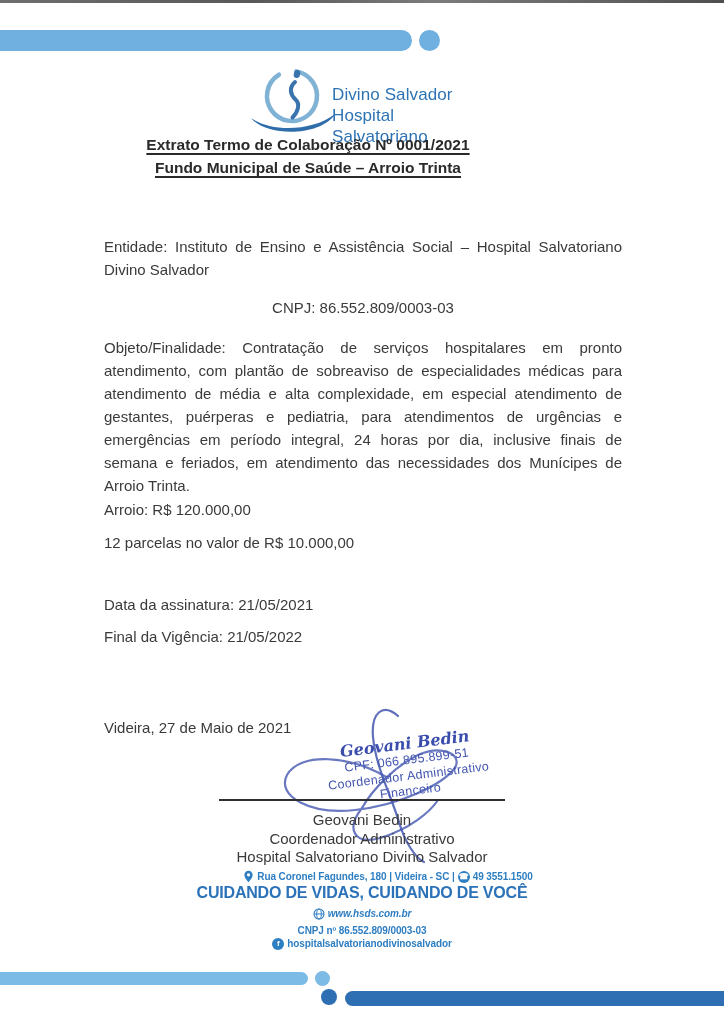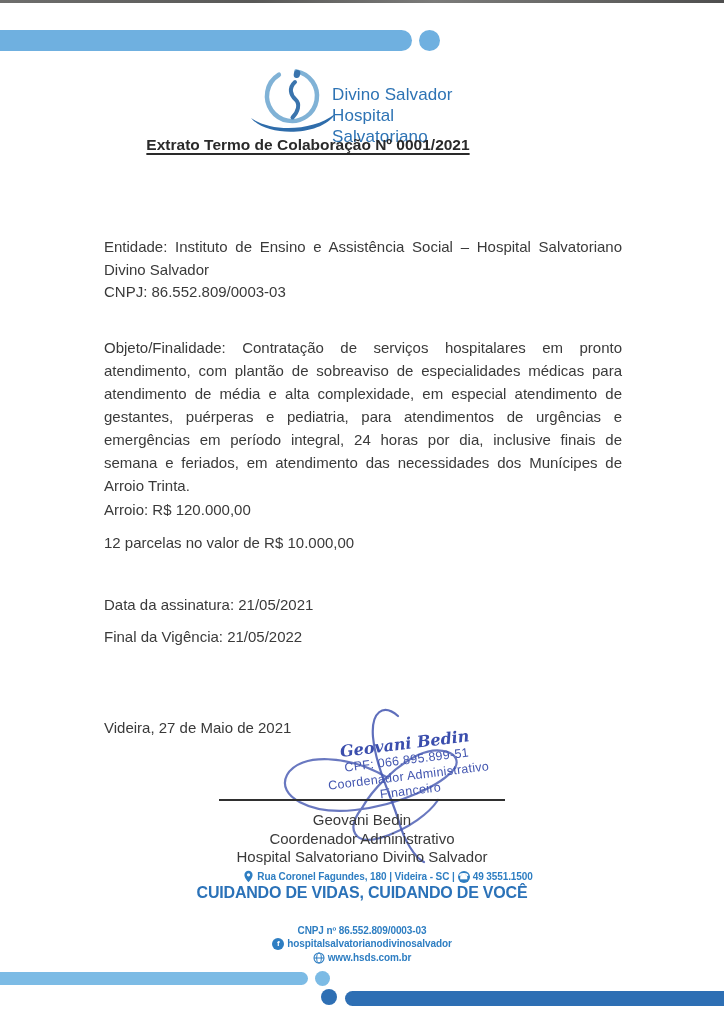--- a/index.html
+++ b/index.html
@@ -24,21 +24,21 @@
     color:#2d73b4; letter-spacing:.1px; }
   
   .doc-title { position:absolute; left:0; top:133px; width:616px; text-align:center;
     font-size:15.5px; line-height:23px; font-weight:bold; color:#2a2a2a; }
   .doc-title span { text-decoration:underline; text-decoration-thickness:1.5px; text-underline-offset:3px; }
   
   .fieldtext { position:absolute; left:104px; width:518px; font-size:15px;
     line-height:23px; color:#3a3a3a; }
   .just { text-align:justify; }
   .f-entidade { top:235px; }
-  .f-cnpj { top:280px; }
+  .f-cnpj { top:296px;text-align:center; }
   .f-objeto { top:336px; }
   .f-valor { top:498px; }
   .f-parcelas { top:531px; }
   .f-data { top:593px; }
   .f-vigencia { top:625px; }
   .f-local { top:716px; }
   
   .stamp { position:absolute; left:300px; top:734px; width:215px; text-align:center;
     transform:rotate(-7deg); color:#4356b0; }
   .stamp-name { font-family:"DejaVu Serif", serif; font-style:italic; font-weight:bold;
@@ -47,21 +47,21 @@
   .sig-scribble { position:absolute; left:270px; top:693px; }
   .sig-line { position:absolute; left:219px; top:799px; width:286px; height:2px; background:#2f2f2f; }
   .typed-sig { position:absolute; left:182px; top:811px; width:360px; text-align:center;
     font-size:15px; line-height:18.5px; color:#3a3a3a; }
   
   .tagline { position:absolute; left:0; top:884px; width:724px; text-align:center;
     font-size:16px; font-weight:bold; letter-spacing:-.2px; color:#2b72b8; }
   .footer-line { position:absolute; left:0; width:724px; display:flex; justify-content:center;
     align-items:center; gap:3px; font-size:10px; font-weight:bold; letter-spacing:-.1px;
     color:#2e7ec2; line-height:13px; }
-  .fl-1 { top:870px;margin-left:26px; } .fl-2 { top:924px; } .fl-3 { top:937px; } .fl-4 { top:951px; }
+  .fl-1 { top:870px;margin-left:26px; } .fl-2 { top:924px; } .fl-3 { top:937px; } .fl-4 { top:907px;font-style:italic; }
   .circle-icon { display:inline-block; width:12px; height:12px; border-radius:50%;
     background:#2e7ec2; color:#fff; font-size:8px; line-height:12px; text-align:center;
     font-weight:bold; }
   .svg-icon { display:inline-block; vertical-align:middle; }
   
   .bottom-light-bar { position:absolute; left:0; top:972px; width:308px; height:13px;
     background:#7cbbe5; border-radius:0 7px 7px 0; }
   .bottom-light-dot { position:absolute; left:315px; top:971px; width:15px; height:15px;
     background:#7cbbe5; border-radius:50%; }
   .bottom-dark-dot { position:absolute; left:321px; top:989px; width:16px; height:16px;
@@ -87,20 +87,21 @@
       <path d="M 1 56 C 20 70 62 70 85 52 C 72 74 17 76 1 56 Z" fill="#2f6dab"></path>
     </svg>
     <div class="logo-text">
       <div>Divino Salvador</div>
       <div>Hospital Salvatoriano</div>
     </div>
   </div>
 
   <div class="doc-title">
     <div><span>Extrato Termo de Colaboração Nº 0001/2021</span></div>
+    <div><span>Fundo Municipal de Saúde – Arroio Trinta</span></div>
   </div>
 
   <div class="fieldtext just f-entidade">Entidade: Instituto de Ensino e Assistência Social – Hospital Salvatoriano Divino Salvador</div>
   <div class="fieldtext f-cnpj">CNPJ: 86.552.809/0003-03</div>
   <div class="fieldtext just f-objeto">Objeto/Finalidade: Contratação de serviços hospitalares em pronto atendimento, com plantão de sobreaviso de especialidades médicas para atendimento de média e alta complexidade, em especial atendimento de gestantes, puérperas e pediatria, para atendimentos de urgências e emergências em período integral, 24 horas por dia, inclusive finais de semana e feriados, em atendimento das necessidades dos Munícipes de Arroio Trinta.</div>
   <div class="fieldtext f-valor">Arroio: R$ 120.000,00</div>
   <div class="fieldtext f-parcelas">12 parcelas no valor de R$ 10.000,00</div>
   <div class="fieldtext f-data">Data da assinatura: 21/05/2021</div>
   <div class="fieldtext f-vigencia">Final da Vigência: 21/05/2022</div>
   <div class="fieldtext f-local">Videira, 27 de Maio de 2021</div>

